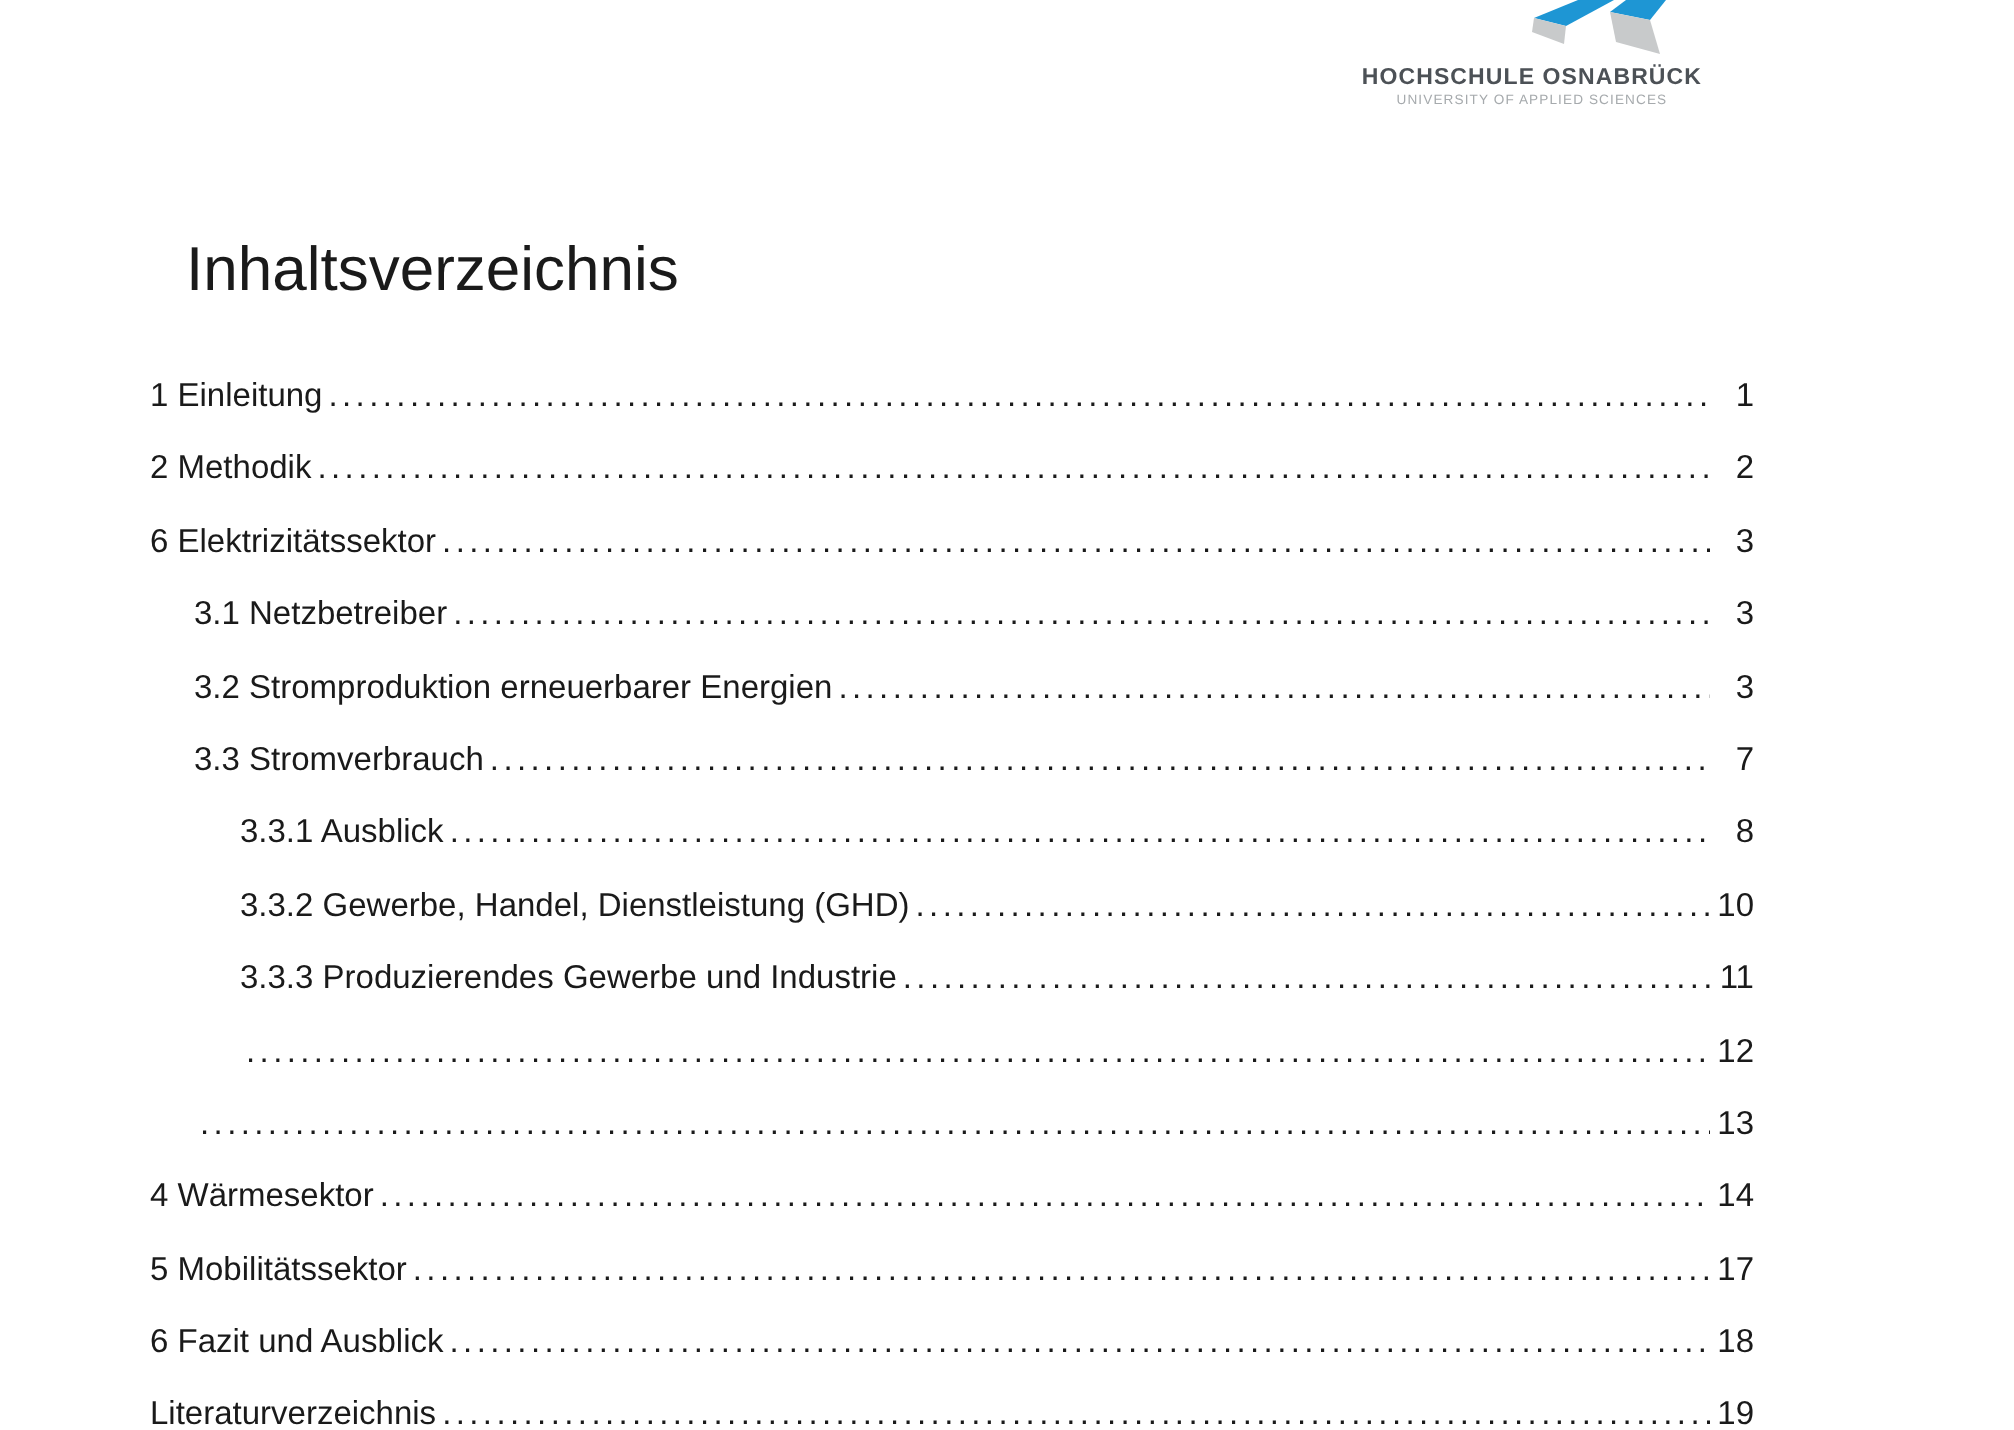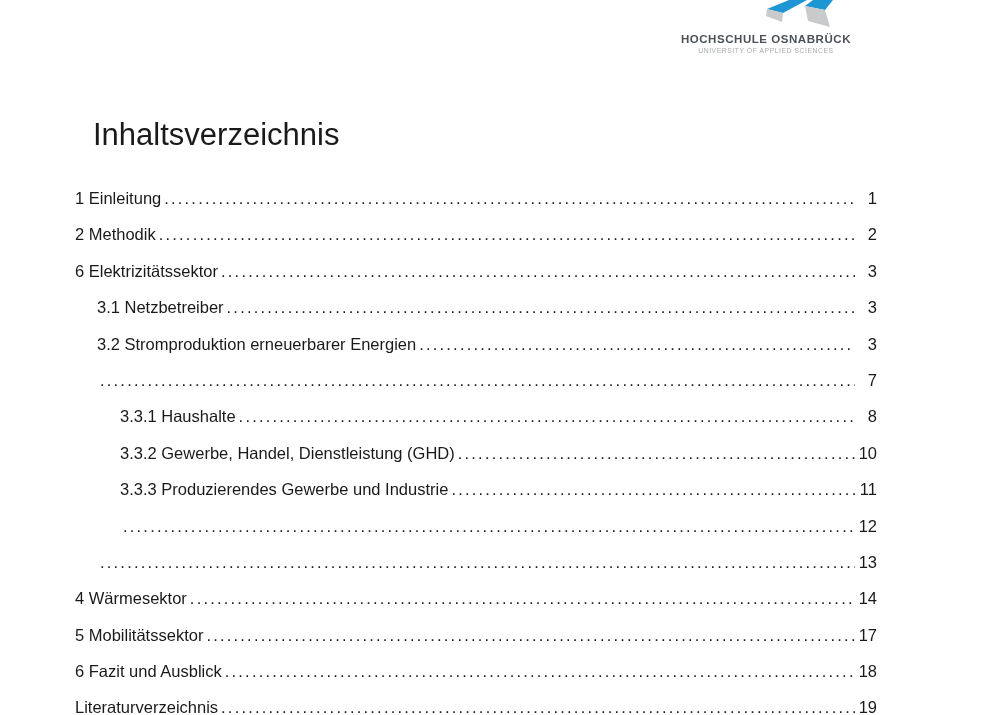--- a/index.html
+++ b/index.html
@@ -140,26 +140,27 @@
       <span class="toc-page">3</span>
     </div>
 
     <div class="toc-row level-2">
       <span class="toc-label">3.2 Stromproduktion erneuerbarer Energien</span>
       <span class="toc-dots">........................................................................................................................................................................................................</span>
       <span class="toc-page">3</span>
     </div>
 
     <div class="toc-row level-2">
+      <span class="toc-label">3.3 Stromverbrauch</span>
       <span class="toc-dots">........................................................................................................................................................................................................</span>
       <span class="toc-page">7</span>
     </div>
 
     <div class="toc-row level-3">
-      <span class="toc-label">3.3.1 Haushalte</span>
+      <span class="toc-label">3.3.1 Ausblick</span>
       <span class="toc-dots">........................................................................................................................................................................................................</span>
       <span class="toc-page">8</span>
     </div>
 
     <div class="toc-row level-3">
       <span class="toc-label">3.3.2 Gewerbe, Handel, Dienstleistung (GHD)</span>
       <span class="toc-dots">........................................................................................................................................................................................................</span>
       <span class="toc-page">10</span>
     </div>
 

